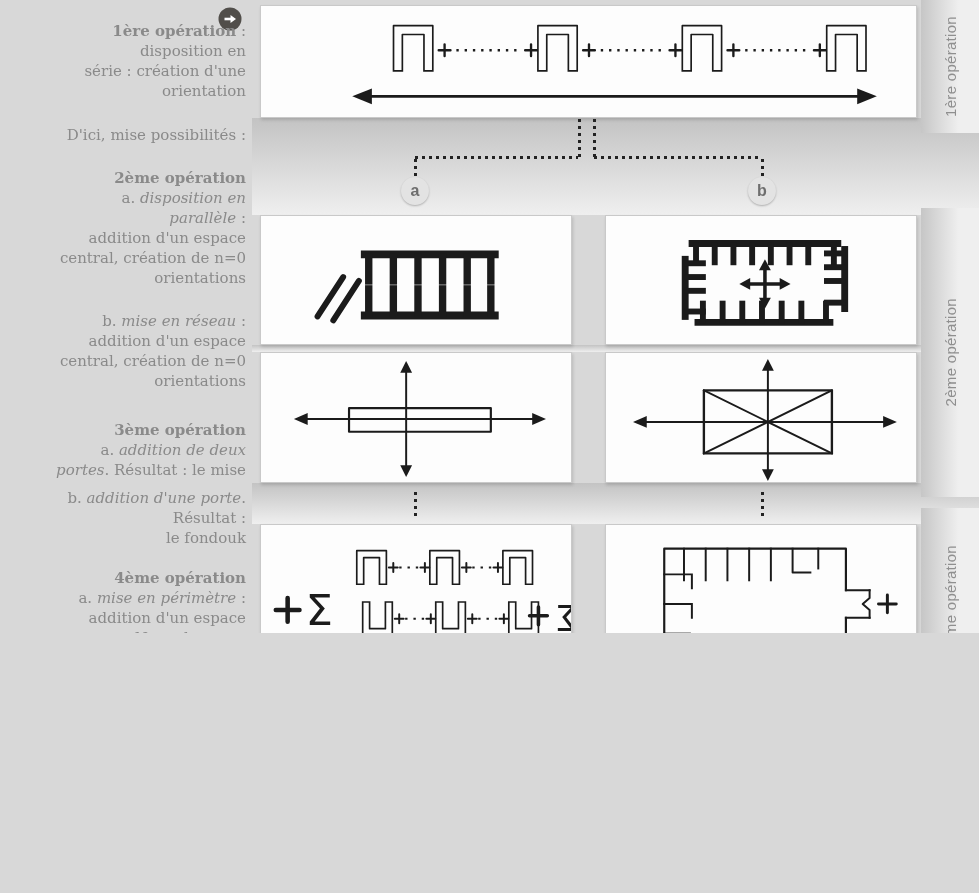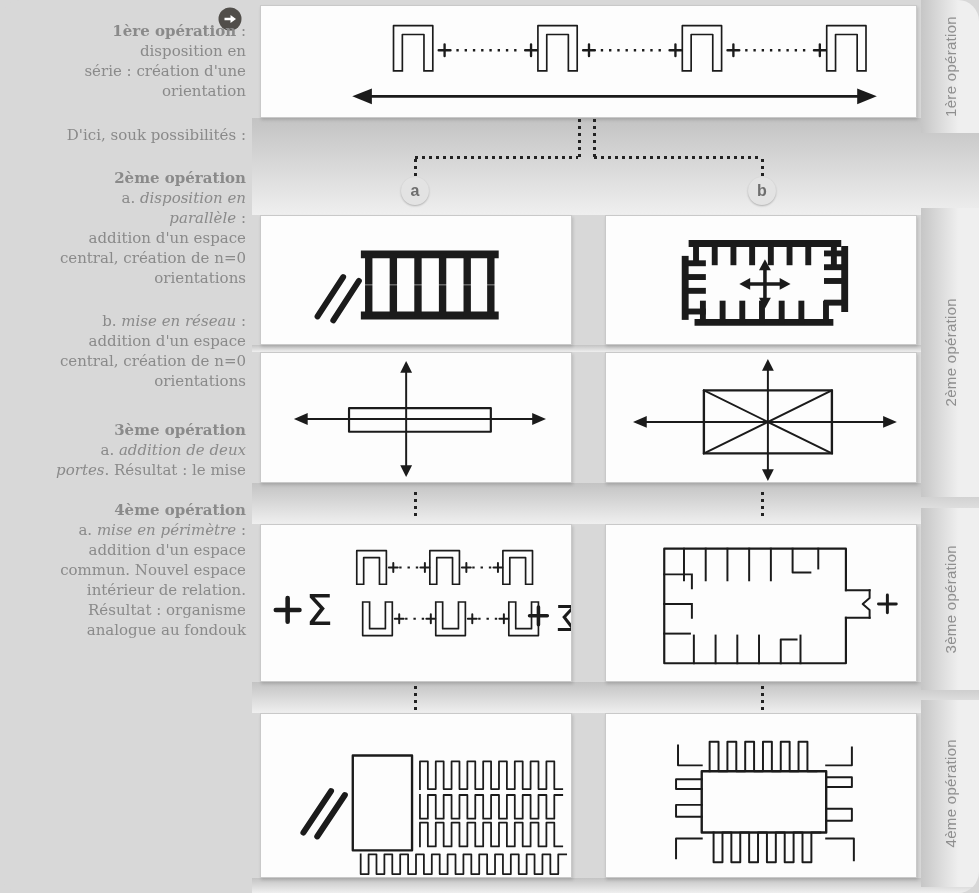--- a/index.html
+++ b/index.html
@@ -1,17 +1,17 @@
 <!DOCTYPE html>
 <html><head>
 <meta charset="utf-8">
 <style>
   html,body{margin:0;padding:0;background:#d8d8d8;}
-  #page{position:relative;width:979px;height:893px;background:#d8d8d8;overflow:hidden;
-        font-family:"DejaVu Serif", serif;border-radius:21px;}
+  #page{position:relative;width:979px;height:633px;background:#d8d8d8;overflow:hidden;
+        font-family:"DejaVu Serif", serif;}
   
   .band{position:absolute;left:252px;width:727px;background:linear-gradient(#c3c3c3,#efefef);}
   
   .panel{position:absolute;background:#fdfdfd;border:1px solid #c9c9c9;
          box-shadow:1px 2px 3px rgba(0,0,0,0.15);box-sizing:border-box;}
   .panel svg{display:block;width:100%;height:100%;}
   
   #left-col{position:absolute;left:8px;top:0;width:238px;color:#8a8a8a;
             font-size:15px;line-height:20px;text-align:right;}
   #left-col p{margin:0;white-space:pre-line;}
@@ -58,34 +58,37 @@
     <circle cx="12" cy="12" r="11.5" fill="#514e4a"></circle>
     <path d="M6.5 12H13.5" stroke="#ffffff" stroke-width="2.6" fill="none"></path>
     <polygon points="18,12 12.5,8 12.5,16" fill="#ffffff"></polygon>
   </svg>
 
   <div id="left-col">
     <p class="mt-a"><span style="font-weight: bold;">1ère opération</span><span> :
 disposition en
 série : création d'une
 orientation</span></p>
-    <p class="mt-b"><span>D'ici, souk possibilités :</span></p>
+    <p class="mt-b"><span>D'ici, mise possibilités :</span></p>
     <p class="mt-c"><span style="font-weight: bold;">2ème opération</span><span>
 a. </span><span style="font-style: italic;">disposition en
 parallèle</span><span> :
 addition d'un espace
 central, création de n=0
 orientations</span></p>
     <p class="mt-d"><span>b. </span><span style="font-style: italic;">mise en réseau</span><span> :
 addition d'un espace
 central, création de n=0
 orientations</span></p>
     <p class="mt-e"><span style="font-weight: bold;">3ème opération</span><span>
 a. </span><span style="font-style: italic;">addition de deux
 portes</span><span>. Résultat : le mise</span></p>
+    <p class="mt-f"><span>b. </span><span style="font-style: italic;">addition d'une porte</span><span>.
+Résultat :
+le fondouk</span></p>
     <p class="mt-g"><span style="font-weight: bold;">4ème opération</span><span>
 a. </span><span style="font-style: italic;">mise en périmètre</span><span> :
 addition d'un espace
 commun. Nouvel espace
 intérieur de relation.
 Résultat : organisme
 analogue au fondouk</span></p>
   </div>
 
   <div class="panel" style="left:260px;top:5px;width:657px;height:113px;">

